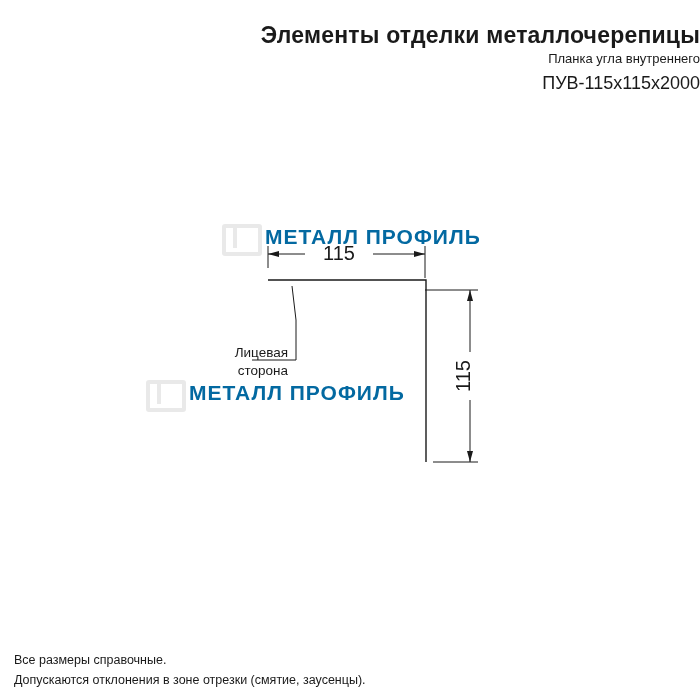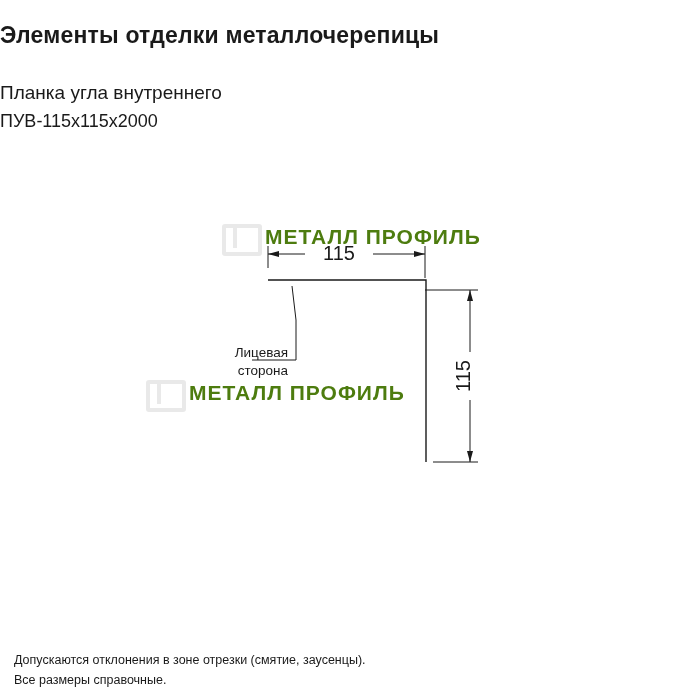--- a/index.html
+++ b/index.html
@@ -15,31 +15,30 @@
     font-family: "Liberation Sans", sans-serif;
     color: #1a1a1a;
   }
 
   
   .title-block {
     position: absolute;
     top: 22px;
     left: 0;
     width: 700px;
-    text-align: left;
+    text-align: right;
   }
   .title-main {
     font-size: 23px;
     font-weight: bold;
     letter-spacing: 0.2px;
     line-height: 1.2;
   }
   .title-sub {
-    font-size: 19px;
-    margin-top: 30px;
+    font-size: 13px;
     line-height: 1.35;
   }
   .title-code {
     font-size: 18px;
     margin-top: 4px;
     line-height: 1.35;
   }
 
   
   .wm {
@@ -47,21 +46,21 @@
     display: flex;
     align-items: center;
     gap: 9px;
     opacity: 1;
     pointer-events: none;
     user-select: none;
   }
   .wm .wm-text {
     font-size: 21px;
     font-weight: bold;
-    color: #4d7c0f;
+    color: #0369a1;
     letter-spacing: 1px;
     white-space: nowrap;
   }
   .wm .wm-mark {
     width: 34px;
     height: 26px;
     position: relative;
   }
   .wm .wm-mark::before {
     content: "";
@@ -142,15 +141,15 @@
   <line x1="268" y1="120" x2="268" y2="120" stroke="#1a1a1a" stroke-width="1.4"></line>
   <line x1="426" y1="302" x2="426" y2="302" stroke="#1a1a1a" stroke-width="1.4"></line>
 
   <path d="M 296,200 L 296,160 L 292,126" fill="none" stroke="#1a1a1a" stroke-width="1"></path>
   <line x1="252" y1="200" x2="296" y2="200" stroke="#1a1a1a" stroke-width="1"></line>
   <text x="288" y="197" text-anchor="end" font-family="Liberation Sans, sans-serif" font-size="13.5" fill="#1a1a1a">Лицевая</text>
   <text x="288" y="215" text-anchor="end" font-family="Liberation Sans, sans-serif" font-size="13.5" fill="#1a1a1a">сторона</text>
 </svg>
 
 <div class="footnotes">
+  <div>Все размеры справочные.</div>
   <div>Допускаются отклонения в зоне отрезки (смятие, заусенцы).</div>
-  <div>Все размеры справочные.</div>
 </div>
 
 </body></html>

